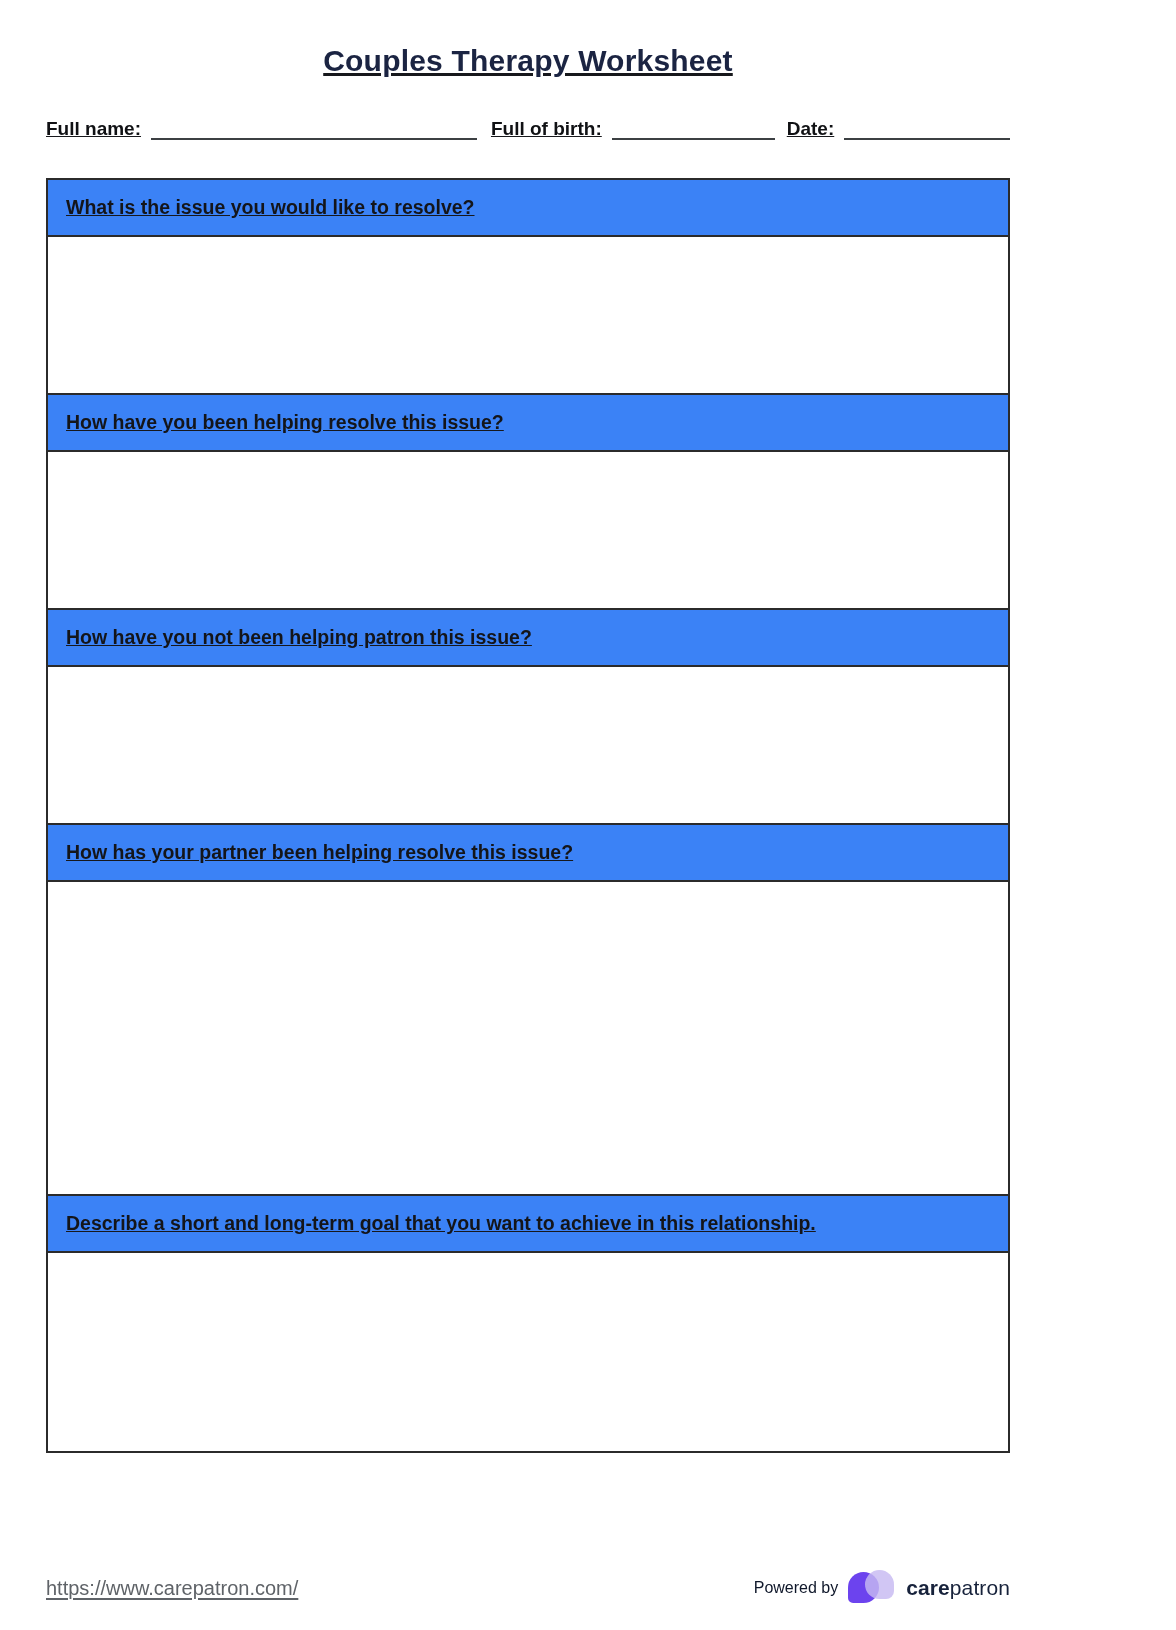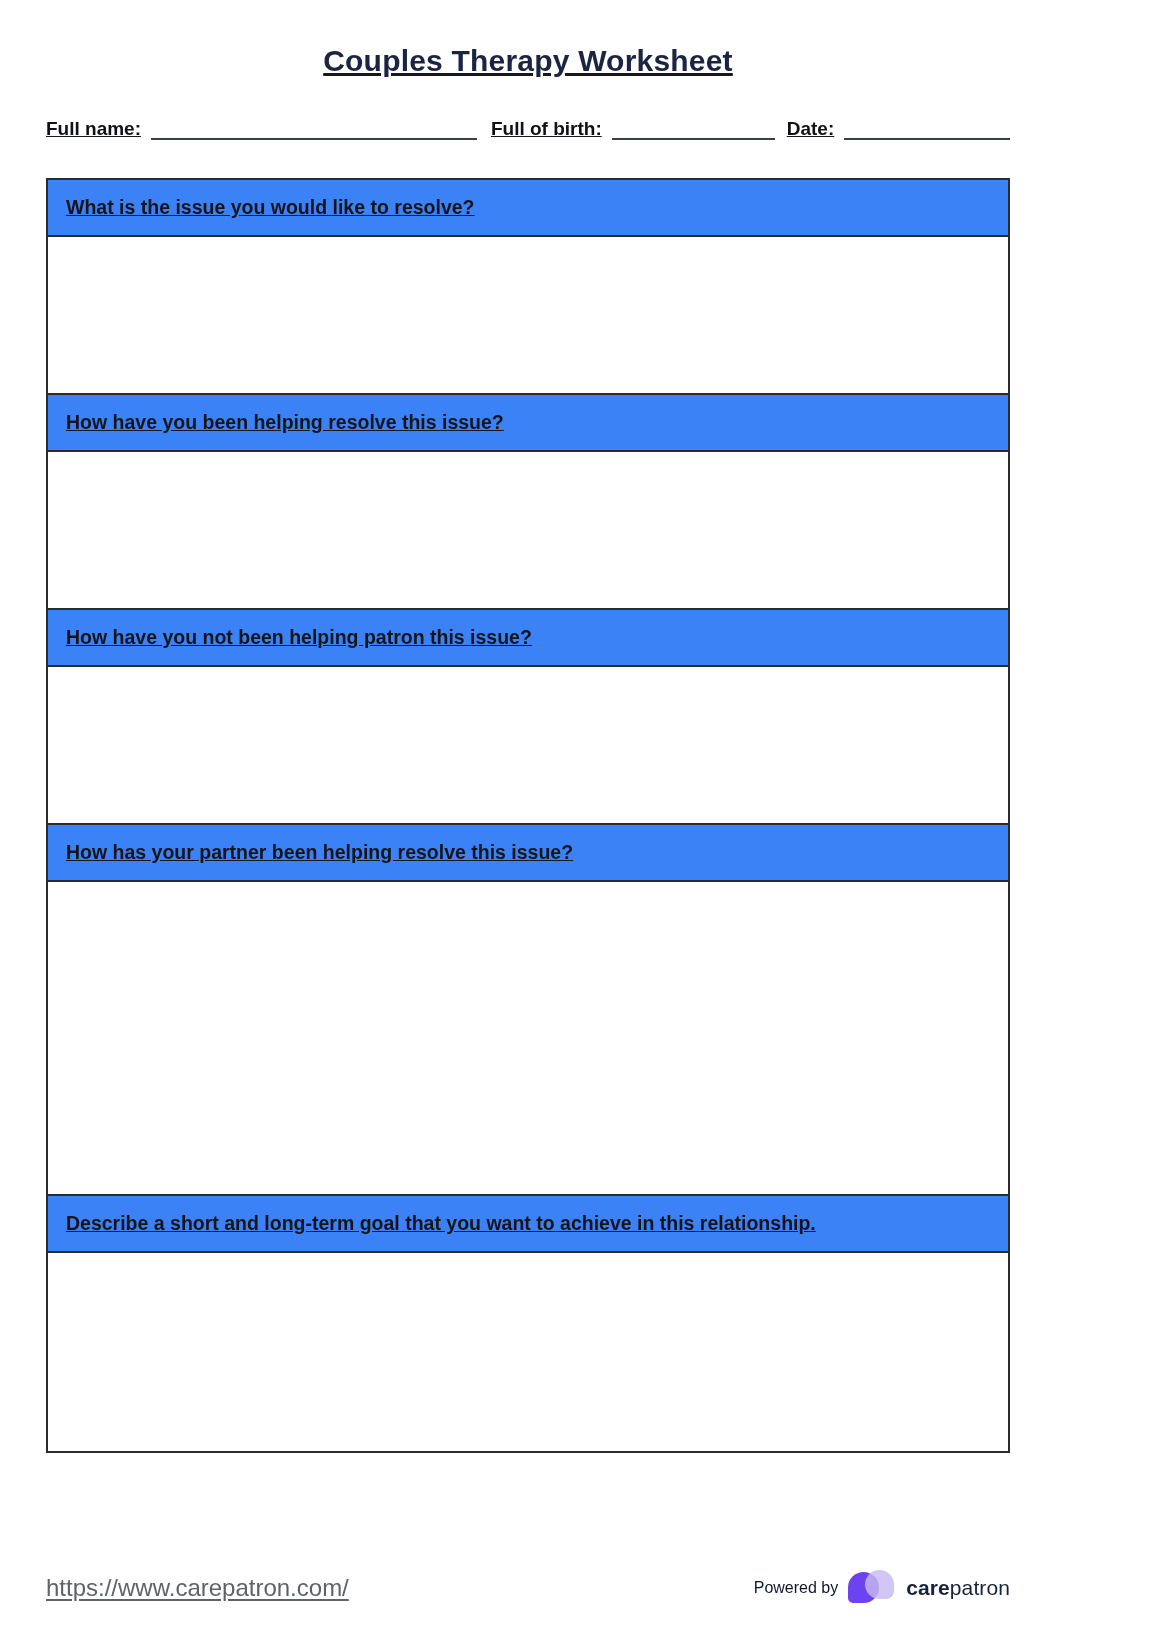--- a/index.html
+++ b/index.html
@@ -68,21 +68,21 @@
 
   
   .footer {
     position: absolute;
     left: 46px; right: 46px; bottom: 24px;
     display: flex;
     align-items: center;
     justify-content: space-between;
   }
   .footer-link {
-    font-size: 24px;
+    font-size: 20px;
     color: #5f6368;
     text-decoration: underline;
     text-underline-offset: 3px;
     cursor: pointer;
   }
   .powered-wrap { display: flex; align-items: center; gap: 10px; }
   .powered-by { font-size: 16px; color: #0f172a; font-weight: 400; }
   .logo-mark { position: relative; width: 48px; height: 36px; flex: 0 0 auto; }
   .bubble-left {
     position: absolute; left: 0; top: 2px;

